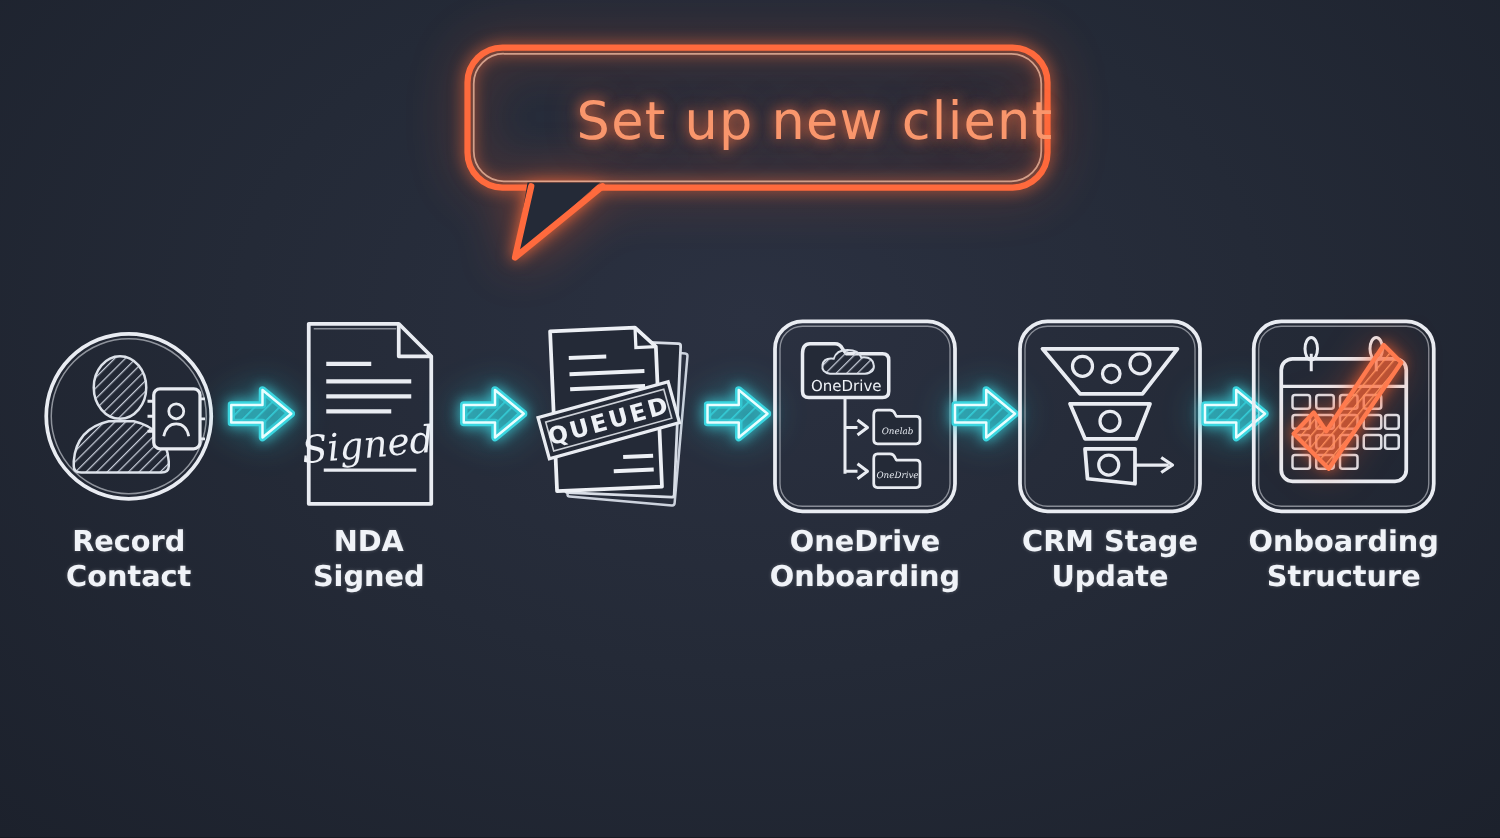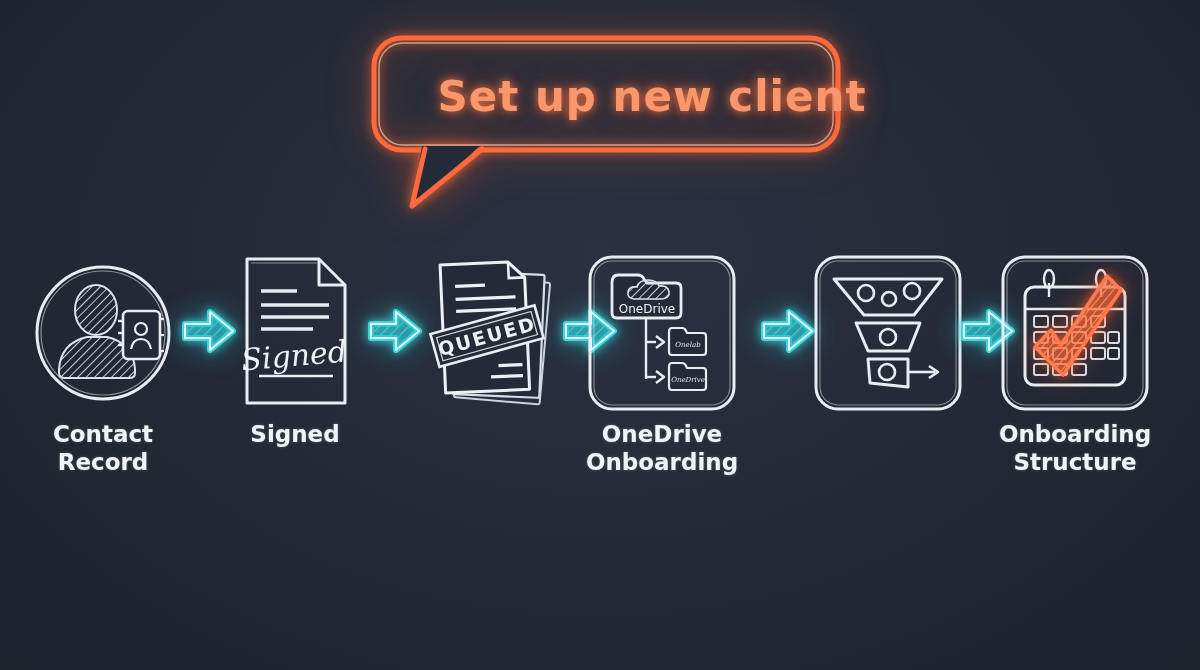--- a/index.html
+++ b/index.html
@@ -7,21 +7,21 @@
     position:relative;width:1200px;height:670px;overflow:hidden;
     background:radial-gradient(ellipse at 50% 38%, #2b3141 0%, #242a37 48%, #1c212c 100%);
     font-family:"DejaVu Sans","Liberation Sans",sans-serif;
   }
   
   .bubble-wrap{position:absolute;left:366px;top:30px;width:480px;height:180px;}
   .bubble-svg{filter:drop-shadow(0 0 6px rgba(255,110,60,.85)) drop-shadow(0 0 20px rgba(255,90,40,.45));}
   .bubble-text{
     position:absolute;left:10px;top:20px;width:552px;height:92px;
     display:flex;align-items:center;justify-content:center;
-    font-size:42px;font-weight:bold;letter-spacing:1px;color:#f9966c;
+    font-size:42px;font-weight:normal;letter-spacing:1px;color:#f9966c;
     text-shadow:0 0 10px rgba(255,120,70,.9),0 0 26px rgba(255,90,40,.5);
   }
   
   .step{position:absolute;top:250px;width:180px;height:240px;}
   .step-icon{position:absolute;left:10px;top:2px;width:160px;height:162px;}
   .step-label{
     position:absolute;left:-10px;top:170px;width:200px;text-align:center;
     font-size:23px;font-weight:bold;line-height:1.22;color:#f0f3f8;
     text-shadow:0 0 3px rgba(255,255,255,.25);
   }
@@ -74,22 +74,22 @@
         <line x1="95" y1="80" x2="101" y2="80" stroke="#e9ecf2" stroke-width="2.4"></line>
         <line x1="95" y1="92" x2="101" y2="92" stroke="#e9ecf2" stroke-width="2.4"></line>
         <line x1="137" y1="66" x2="141" y2="66" stroke="#e9ecf2" stroke-width="2.2"></line>
         <line x1="137" y1="82" x2="141" y2="82" stroke="#e9ecf2" stroke-width="2.2"></line>
         <line x1="137" y1="98" x2="141" y2="98" stroke="#e9ecf2" stroke-width="2.2"></line>
         <circle cx="118" cy="76" r="6" fill="none" stroke="#e9ecf2" stroke-width="2.2"></circle>
         <path d="M108,96 Q110,86 118,86 Q126,86 128,96" fill="none" stroke="#e9ecf2" stroke-width="2.2"></path>
       </g>
     </svg>
     <div class="step-label">
+      <div>Record</div>
       <div>Contact</div>
-      <div>Record</div>
     </div>
   </div>
 
   <svg class="arrow" style="left:182px" viewBox="0 0 54 48">
     <polygon points="3,17 28,17 28,5 51,24 28,43 28,31 3,31" fill="none" stroke="#3bd6e0" stroke-width="6" stroke-linejoin="round"></polygon>
     <polygon points="3,17 28,17 28,5 51,24 28,43 28,31 3,31" fill="url(#hatchC)" stroke="#e8feff" stroke-width="2" stroke-linejoin="round"></polygon>
   </svg>
 
   <div class="step" style="left:205px">
     <svg class="step-icon" viewBox="0 0 160 160">
@@ -97,20 +97,21 @@
       <path d="M36,10 L102,10" stroke="#e9ecf2" stroke-width="1.1" opacity="0.5"></path>
       <path d="M104,6 L104,32 L130,32" fill="none" stroke="#e9ecf2" stroke-width="3" stroke-linejoin="round"></path>
       <line x1="46" y1="38" x2="82" y2="38" stroke="#e9ecf2" stroke-width="3.4"></line>
       <line x1="46" y1="52" x2="114" y2="52" stroke="#e9ecf2" stroke-width="3.4"></line>
       <line x1="46" y1="64" x2="114" y2="64" stroke="#e9ecf2" stroke-width="3.4"></line>
       <line x1="46" y1="76" x2="98" y2="76" stroke="#e9ecf2" stroke-width="3.4"></line>
       <text class="sig" x="80" y="113" text-anchor="middle" font-size="30" fill="#eef1f6" transform="rotate(-5 80 113)">Signed</text>
       <line x1="44" y1="123" x2="118" y2="123" stroke="#e9ecf2" stroke-width="2.6"></line>
     </svg>
     <div class="step-label">
+      <div>NDA</div>
       <div>Signed</div>
     </div>
   </div>
 
   <svg class="arrow" style="left:368px" viewBox="0 0 54 48">
     <polygon points="3,17 28,17 28,5 51,24 28,43 28,31 3,31" fill="none" stroke="#3bd6e0" stroke-width="6" stroke-linejoin="round"></polygon>
     <polygon points="3,17 28,17 28,5 51,24 28,43 28,31 3,31" fill="url(#hatchC)" stroke="#e8feff" stroke-width="2" stroke-linejoin="round"></polygon>
   </svg>
 
   <div class="step" style="left:399px">
@@ -132,21 +133,21 @@
         <line x1="80" y1="124" x2="112" y2="124" stroke="#edf0f5" stroke-width="3.2"></line>
       </g>
     </svg>
   </div>
 
   <svg class="arrow" style="left:563px" viewBox="0 0 54 48">
     <polygon points="3,17 28,17 28,5 51,24 28,43 28,31 3,31" fill="none" stroke="#3bd6e0" stroke-width="6" stroke-linejoin="round"></polygon>
     <polygon points="3,17 28,17 28,5 51,24 28,43 28,31 3,31" fill="url(#hatchC)" stroke="#e8feff" stroke-width="2" stroke-linejoin="round"></polygon>
   </svg>
 
-  <div class="step" style="left:572px">
+  <div class="step" style="left:602px">
     <svg class="step-icon" viewBox="0 0 160 160">
       <rect x="8" y="4" width="144" height="152" rx="22" fill="none" stroke="#e9ecf2" stroke-width="3"></rect>
       <rect x="12" y="8" width="136" height="144" rx="18" fill="none" stroke="#e9ecf2" stroke-width="1.1" opacity="0.5"></rect>
       <g>
         <path d="M30,30 Q30,22 36,22 L56,22 Q60,22 62,26 L65,30 L94,30 Q99,30 99,35 L99,60 Q99,65 94,65 L35,65 Q30,65 30,60 Z" fill="#242a37" stroke="#e9ecf2" stroke-width="2.8" stroke-linejoin="round"></path>
         <path d="M52,46 q-7,-1 -6,-7 q1,-6 9,-5 q2,-7 11,-7 q9,0 11,6 q9,-1 10,6 q1,6 -7,7 Z" fill="url(#hatchW)" stroke="#dde2ea" stroke-width="1.6"></path>
         <text x="65" y="60" text-anchor="middle" font-size="12" fill="#f0f3f8">OneDrive</text>
       </g>
       <path d="M64,65 L64,126" fill="none" stroke="#e9ecf2" stroke-width="2.4"></path>
       <path d="M64,89 L74,89" stroke="#e9ecf2" stroke-width="2.4"></path>
@@ -181,20 +182,24 @@
       <circle cx="58" cy="40" r="8" fill="none" stroke="#e9ecf2" stroke-width="2.6"></circle>
       <circle cx="81" cy="46" r="7" fill="none" stroke="#e9ecf2" stroke-width="2.6"></circle>
       <circle cx="104" cy="38" r="8" fill="none" stroke="#e9ecf2" stroke-width="2.6"></circle>
       <path d="M48,70 L112,70 L101,98 L60,98 Z" fill="none" stroke="#e9ecf2" stroke-width="3" stroke-linejoin="round"></path>
       <circle cx="80" cy="84" r="8" fill="none" stroke="#e9ecf2" stroke-width="2.6"></circle>
       <path d="M60,106 L100,106 L100,134 L62,130 Z" fill="none" stroke="#e9ecf2" stroke-width="3" stroke-linejoin="round"></path>
       <circle cx="79" cy="119" r="8" fill="none" stroke="#e9ecf2" stroke-width="2.6"></circle>
       <line x1="100" y1="119" x2="127" y2="119" stroke="#e9ecf2" stroke-width="2.6"></line>
       <path d="M121,113 L130,119 L121,125" fill="none" stroke="#e9ecf2" stroke-width="2.6" stroke-linejoin="round"></path>
     </svg>
+    <div class="step-label">
+      <div>CRM Stage</div>
+      <div>Update</div>
+    </div>
   </div>
 
   <svg class="arrow" style="left:961px" viewBox="0 0 54 48">
     <polygon points="3,17 28,17 28,5 51,24 28,43 28,31 3,31" fill="none" stroke="#3bd6e0" stroke-width="6" stroke-linejoin="round"></polygon>
     <polygon points="3,17 28,17 28,5 51,24 28,43 28,31 3,31" fill="url(#hatchC)" stroke="#e8feff" stroke-width="2" stroke-linejoin="round"></polygon>
   </svg>
 
   <div class="step" style="left:985px">
     <svg class="step-icon" viewBox="0 0 160 160">
       <rect x="8" y="4" width="144" height="152" rx="22" fill="none" stroke="#e9ecf2" stroke-width="3"></rect>

